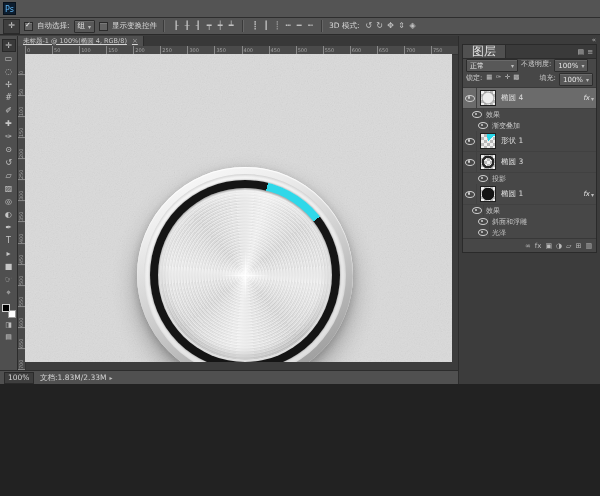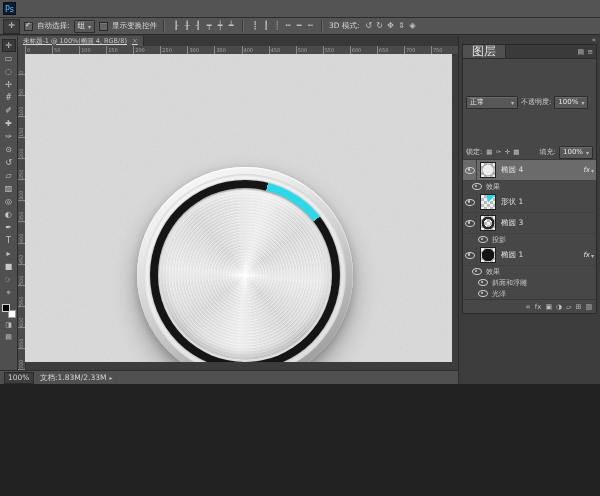--- a/index.html
+++ b/index.html
@@ -81,21 +81,21 @@
   
   .rightpanel{position:absolute;right:0;top:36px;width:142px;bottom:0;background:#3c3c3c;
               border-left:1px solid #2c2c2c;z-index:2;box-sizing:border-box;}
   .dockhead{height:8px;display:flex;justify-content:flex-end;align-items:center;padding-right:4px;
             font-size:7px;color:#b5b5b5;}
   .layerspanel{position:absolute;left:3px;right:3px;top:8px;background:var(--panel,#474747);border:1px solid #2a2a2a;}
   .ptabs{height:13px;background:#3a3a3a;display:flex;align-items:stretch;border-bottom:1px solid #2c2c2c;}
   .ptab{background:#505050;color:#e2e2e2;font-size:12px;line-height:13px;padding:0 9px;border-right:1px solid #2c2c2c;}
   .ptabicons{margin-left:auto;display:flex;gap:3px;align-items:center;padding-right:3px;}
   .ptabicons span{font-size:7px;color:#b8b8b8;}
-  .blendrow,.lockrow{height:14px;display:flex;align-items:center;gap:3px;padding:0 3px;font-size:7px;color:#cfcfcf;margin-top:36px;}
+  .blendrow,.lockrow{height:14px;display:flex;align-items:flex-start;gap:3px;padding:0 3px;font-size:7px;color:#cfcfcf;}
   .lockicons{display:flex;gap:1px;}
   .lockicons span{font-size:6.5px;color:#c0c0c0;width:8px;text-align:center;}
   .spacer{flex:1;}
   
   .layerlist{border-top:1px solid #3a3a3a;}
   .lrow{display:flex;align-items:center;height:20px;border-bottom:1px solid #414141;padding-right:2px;cursor:default;}
   .lrow.sel{background:var(--selection,#6b6b6b);}
   .lrow.t-fxhead,.lrow.t-fxitem{height:11px;border-bottom:none;justify-content:flex-end;}
   .lrow.t-fxhead{padding-left:7px;}
   .lrow.t-fxitem{padding-left:13px;}
@@ -336,20 +336,28 @@
 
           <div class="lrow t-fxhead">
             <span class="eye">
               <i></i>
             </span>
 
             <span class="lname">效果</span>
 
           </div>
 
+          <div class="lrow t-fxitem">
+            <span class="eye">
+              <i></i>
+            </span>
+
+            <span class="lname">渐变叠加</span>
+
+          </div>
 
           <div class="lrow t-layer th-shape1">
             <span class="eye">
               <i></i>
             </span>
             <span class="thumb"></span>
             <span class="lname">形状 1</span>
 
           </div>
 

